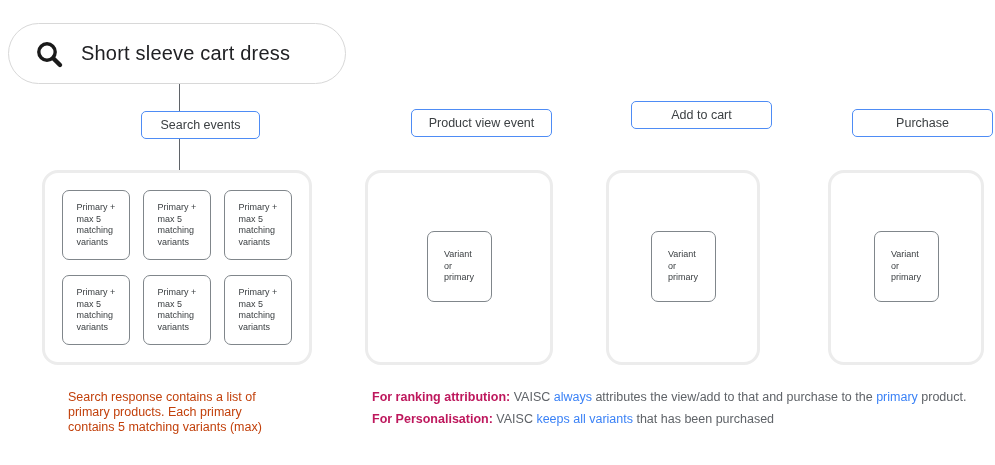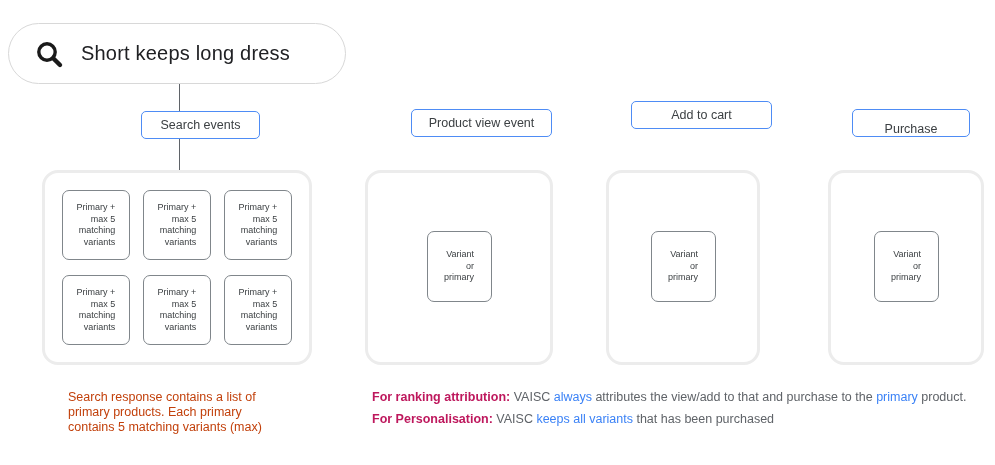--- a/index.html
+++ b/index.html
@@ -44,21 +44,21 @@
     border-radius: 5px;
     background: #fff;
     display: flex; align-items: center; justify-content: center;
     font-size: 12.5px; color: #3c4043;
     z-index: 2;
     margin-left: 20px;
   }
   #label-search   { left: 121px; top: 111px; width: 119px; }
   #label-pv       { left: 391px; top: 109px; width: 141px; }
   #label-atc      { left: 611px; top: 101px; width: 141px; }
-  #label-purchase { left: 832px; top: 109px; width: 118px; align-items: flex-end; }
+  #label-purchase { left: 832px; top: 109px; width: 141px; }
 
   
   .group {
     position: absolute; top: 170px; height: 195px;
     box-sizing: border-box;
     border: 3px solid #ececec;
     border-radius: 16px;
     background: #fff;
     z-index: 2;
   }
@@ -77,21 +77,21 @@
   #group-atc      { left: 606px; width: 154px; }
   #group-purchase { left: 828px; width: 156px; }
 
   
   .card {
     box-sizing: border-box;
     border: 1px solid #80868b;
     border-radius: 7px;
     background: #fff;
     display: flex; align-items: center; justify-content: center;
-    text-align: right;
+    text-align: left;
     white-space: pre-line;
     font-size: 9px; line-height: 11.5px; color: #3c4043;
   }
   .card.search-card  { width: 68px; height: 70px; }
   .card.variant-card { width: 65px; height: 71px; }
 
   
   .caption {
     position: absolute; left: 68px; top: 390px;
     font-size: 12.5px; line-height: 15px;
@@ -109,21 +109,21 @@
 </head>
 <body>
 
 <div class="search-pill">
   <span>
     <svg class="search-icon-svg" width="30" height="30" viewBox="0 0 30 30">
       <circle cx="13" cy="13" r="8.2" fill="none" stroke="#1a1a1a" stroke-width="3.4"></circle>
       <line x1="19.2" y1="19.2" x2="26" y2="26" stroke="#1a1a1a" stroke-width="4.4" stroke-linecap="round"></line>
     </svg>
   </span>
-  <span class="query">Short keeps long dress</span>
+  <span class="query">Short sleeve cart dress</span>
 </div>
 
 <div class="connector"></div>
 
 <div class="event-label" id="label-search">
   <span>Search events</span>
 </div>
 <div class="event-label" id="label-pv">
   <span>Product view event</span>
 </div>

